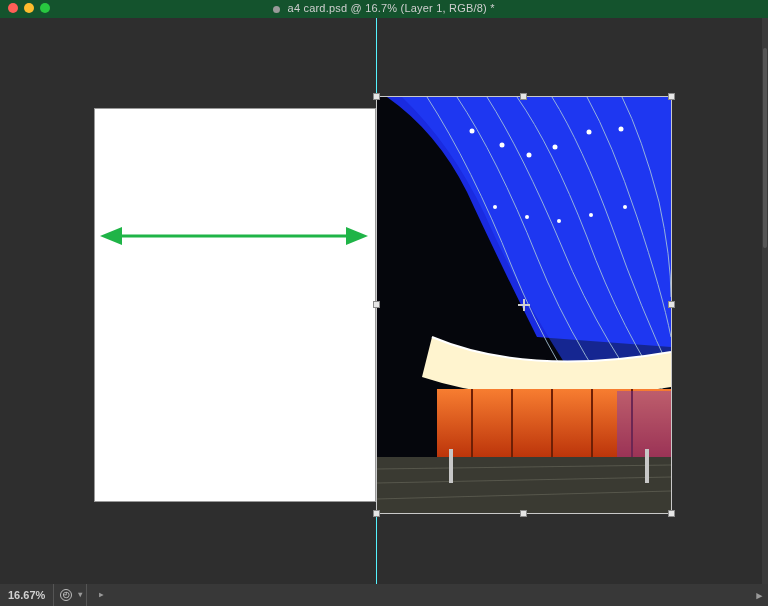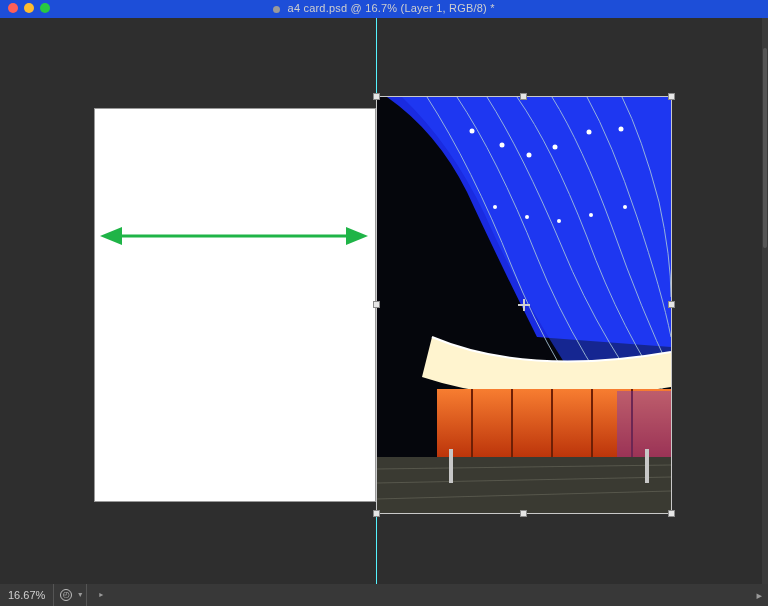--- a/index.html
+++ b/index.html
@@ -1,18 +1,18 @@
 <!DOCTYPE html>
 <html><head>
 <meta charset="utf-8">
 <style>
   html,body { margin:0; padding:0; width:768px; height:606px; font-family: -apple-system, "Helvetica Neue", Arial, sans-serif; background:#2e2e2e; overflow:hidden; }
 
   
-  .titlebar { position:absolute; left:0; top:0; width:768px; height:18px; background:#1d4ed8; }
+  .titlebar { position:absolute; left:0; top:0; width:768px; height:18px; background:#14532d; }
   .traffic { position:absolute; left:8px; top:3px; display:flex; gap:6px; }
   .traffic span { width:10px; height:10px; border-radius:50%; display:block; }
   .traffic .r { background:#ff5f57; }
   .traffic .y { background:#febc2e; }
   .traffic .g { background:#28c840; }
   .titlebar .title { position:absolute; left:0; right:0; top:2px; text-align:center; color:#cfcfcf; font-size:11px; font-weight:400; letter-spacing:.2px; }
   .titlebar .dot { display:inline-block; width:7px; height:7px; border-radius:50%; background:#9a9a9a; margin-right:4px; vertical-align:middle; }
 
   
   .viewport { position:absolute; left:0; top:18px; width:762px; height:566px; background:#2e2e2e; }
@@ -37,21 +37,21 @@
   .center-ref { position:absolute; left:50%; top:50%; width:12px; height:12px; margin:-6px 0 0 -6px; }
   .center-ref::before, .center-ref::after { content:""; position:absolute; background:#cfcfcf; }
   .center-ref::before { left:5px; top:0; width:2px; height:12px; }
   .center-ref::after  { left:0; top:5px; width:12px; height:2px; }
 
   
   .arrow-wrap { position:absolute; left:100px; top:206px; width:268px; height:24px; pointer-events:none; }
   .arrow-wrap svg { width:100%; height:100%; display:block; }
 
   
-  .statusbar { position:absolute; left:0; bottom:0; width:768px; height:22px; background:#383838; color:#d0d0d0; font-size:11px; display:flex; align-items:center; }
+  .statusbar { position:absolute; left:0; bottom:0; width:768px; height:22px; background:#383838; color:#d0d0d0; font-size:11px; display:flex; align-items:center;font-weight:bold; }
   .statusbar .seg { padding:0 8px; height:22px; line-height:22px; border-right:1px solid #555; display:flex; align-items:center; }
   .statusbar .chev { margin-left:4px; color:#9a9a9a; font-size:8px; }
   .statusbar .info-icon { width:12px; height:12px; border-radius:50%; border:1px solid #bdbdbd; box-sizing:border-box; margin-right:2px; display:flex; align-items:center; justify-content:center; font-size:8px; color:#bdbdbd; }
   .statusbar .chev-r { margin-left:auto; padding:0 6px; color:#9a9a9a; }
 
 </style>
 </head>
 <body>
 
 <div class="titlebar">

